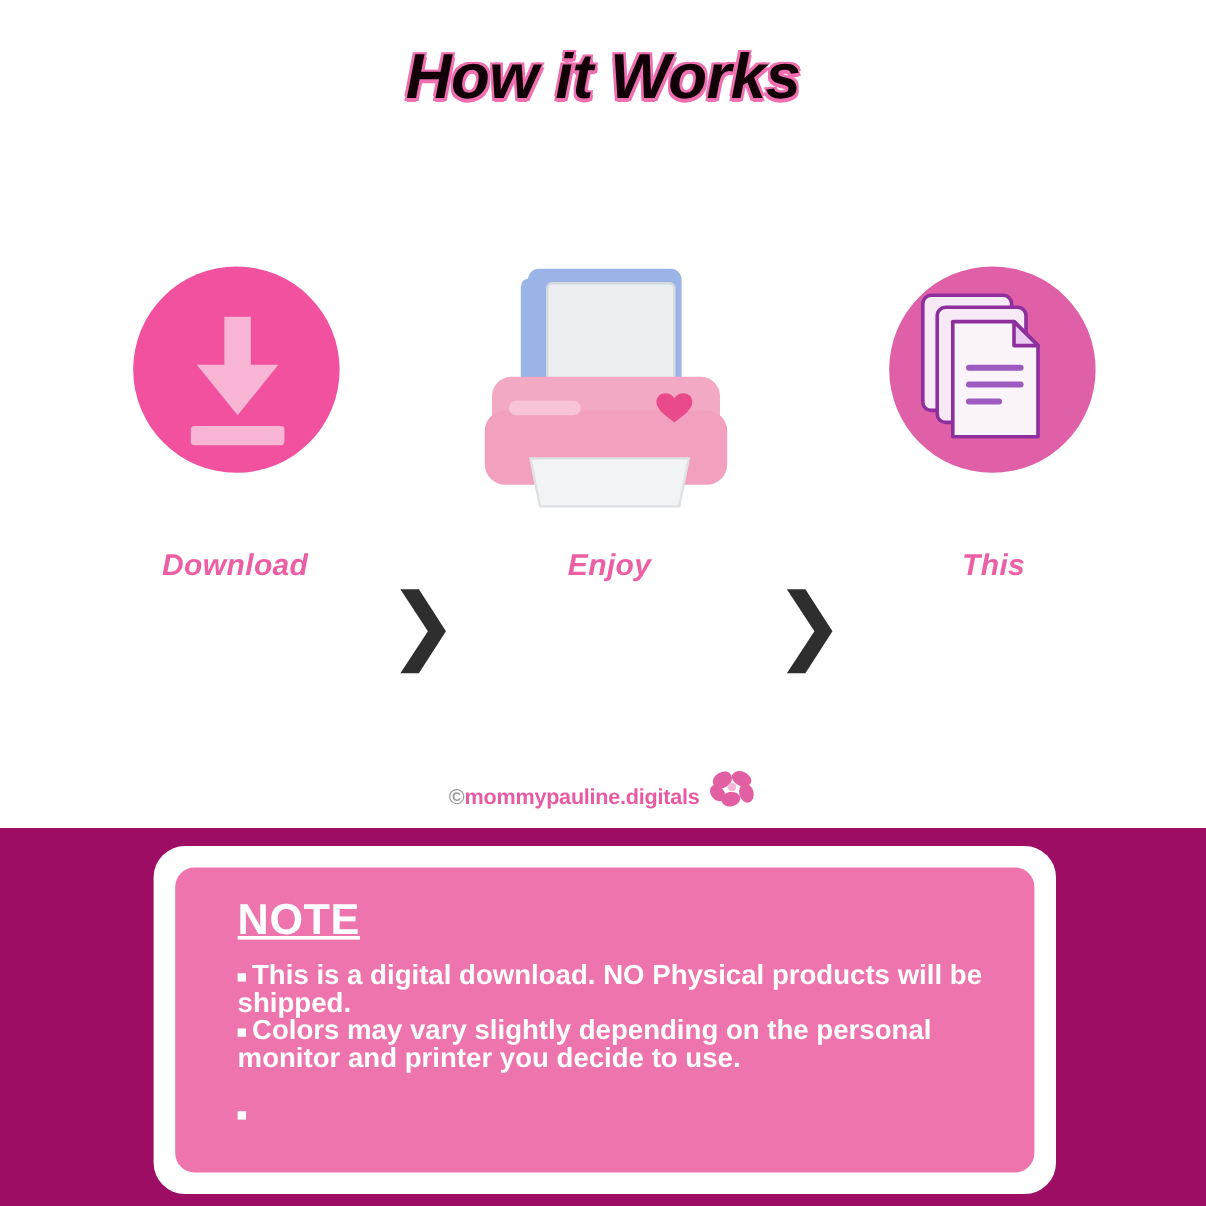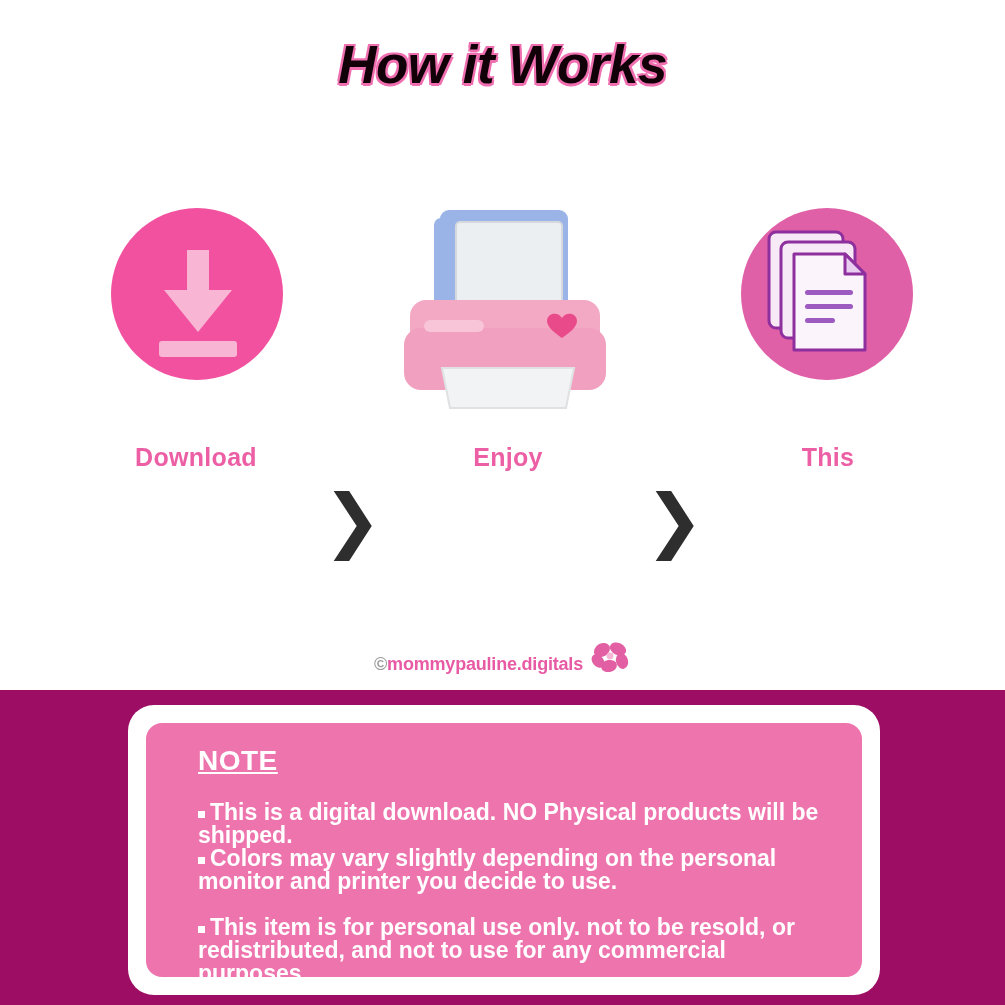--- a/index.html
+++ b/index.html
@@ -48,23 +48,24 @@
   #steps-row {
     position: absolute;
     top: 200px;
     left: 0;
     width: 1005px;
     height: 300px;
   }
 
   .step {
     position: absolute;
-    top: 0;
+    top: 14px;
     width: 220px;
     height: 300px;
+    font-style: italic;
   }
   #step-download { left: 86px; }
   #step-print    { left: 398px; }
   #step-enjoy    { left: 718px; }
 
   .step-label {
     position: absolute;
     top: 243px;
     left: 0;
     width: 220px;
@@ -172,21 +173,21 @@
     width: 716px;
     height: 254px;
     background: #ee74ad;
     border-radius: 16px;
     padding: 0;
   }
   #note-heading {
     position: absolute;
     left: 52px;
     top: 22px;
-    font-size: 28px;
+    font-size: 36px;
     font-weight: bold;
     color: #ffffff;
     text-decoration: underline;
     letter-spacing: 0.5px;
   }
   .note-item {
     position: absolute;
     left: 52px;
     width: 640px;
     font-size: 23px;
@@ -289,17 +290,17 @@
 
       <div class="note-item" id="note-item-0">
         <span class="note-bullet"></span><span>This is a digital  download.  NO Physical products will be shipped.</span>
       </div>
 
       <div class="note-item" id="note-item-1">
         <span class="note-bullet"></span><span>Colors may vary slightly depending on the personal monitor and printer you decide to use.</span>
       </div>
 
       <div class="note-item" id="note-item-2">
-        <span class="note-bullet"></span><span>This item is for personal use only. not to be resold, or redistributed, and not to use for any commercial purposes.</span>
+        <span class="note-bullet"></span>
       </div>
     </div>
   </div>
 </div>
 
 </body></html>

